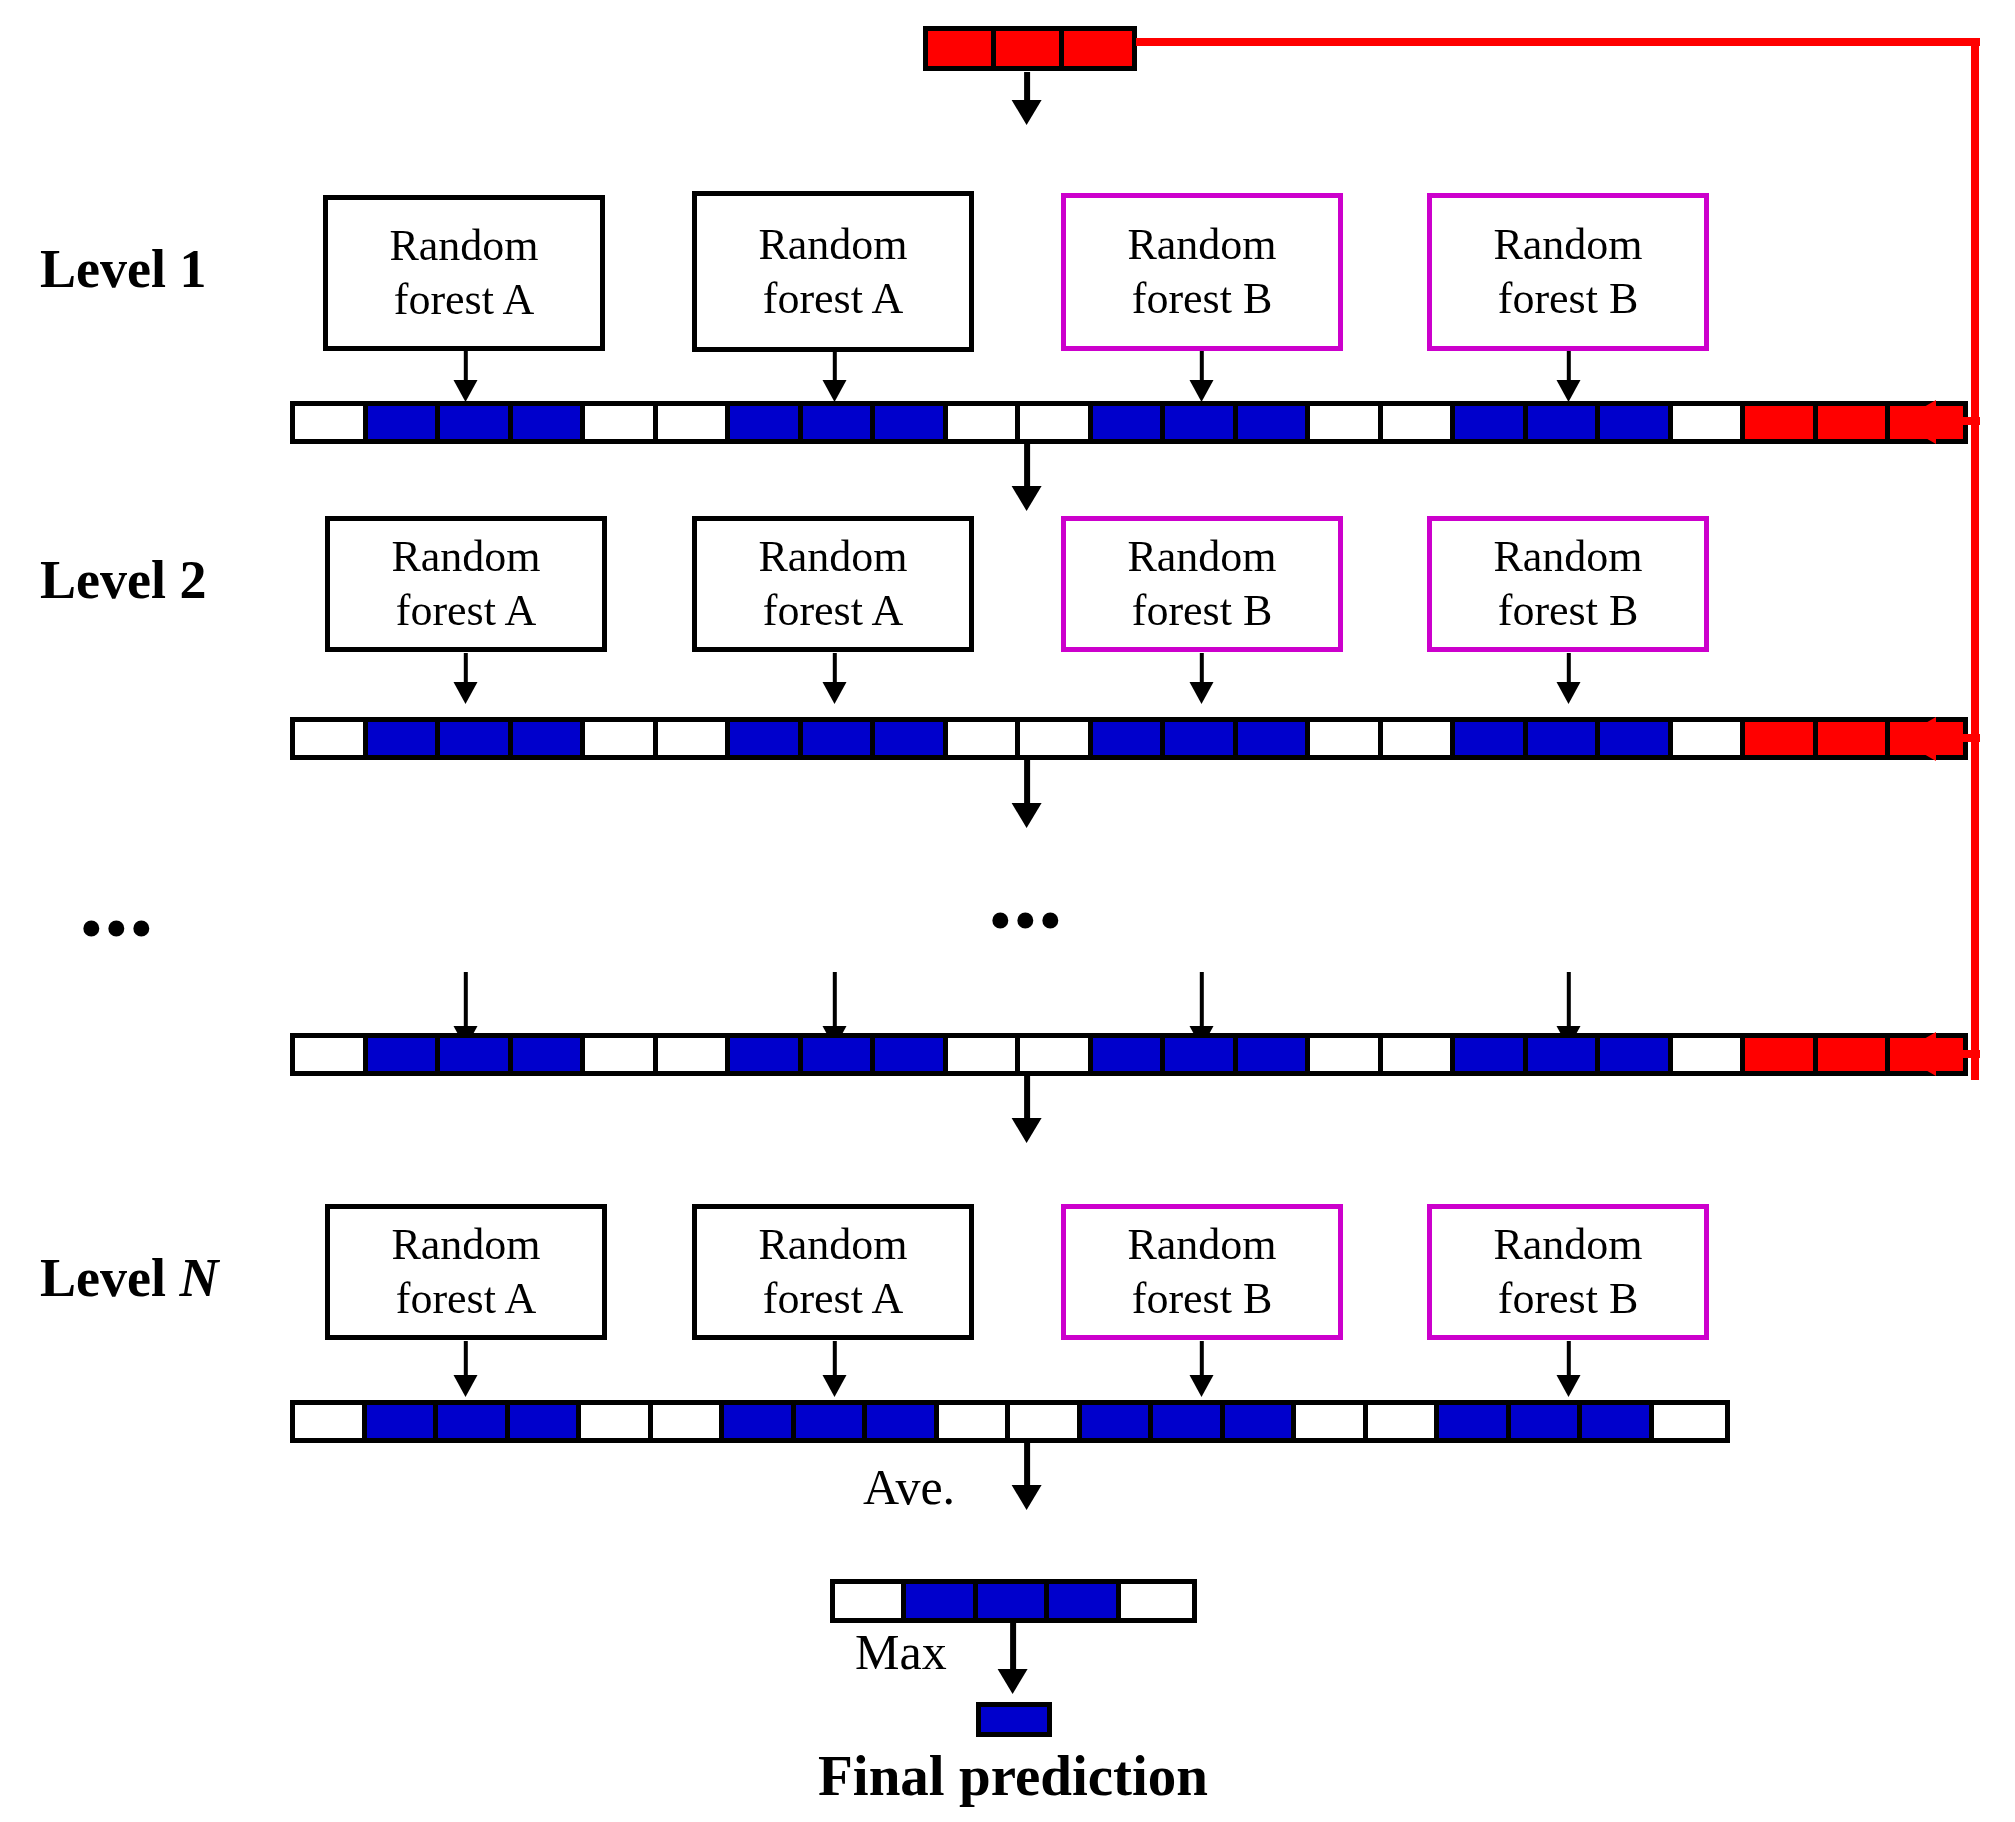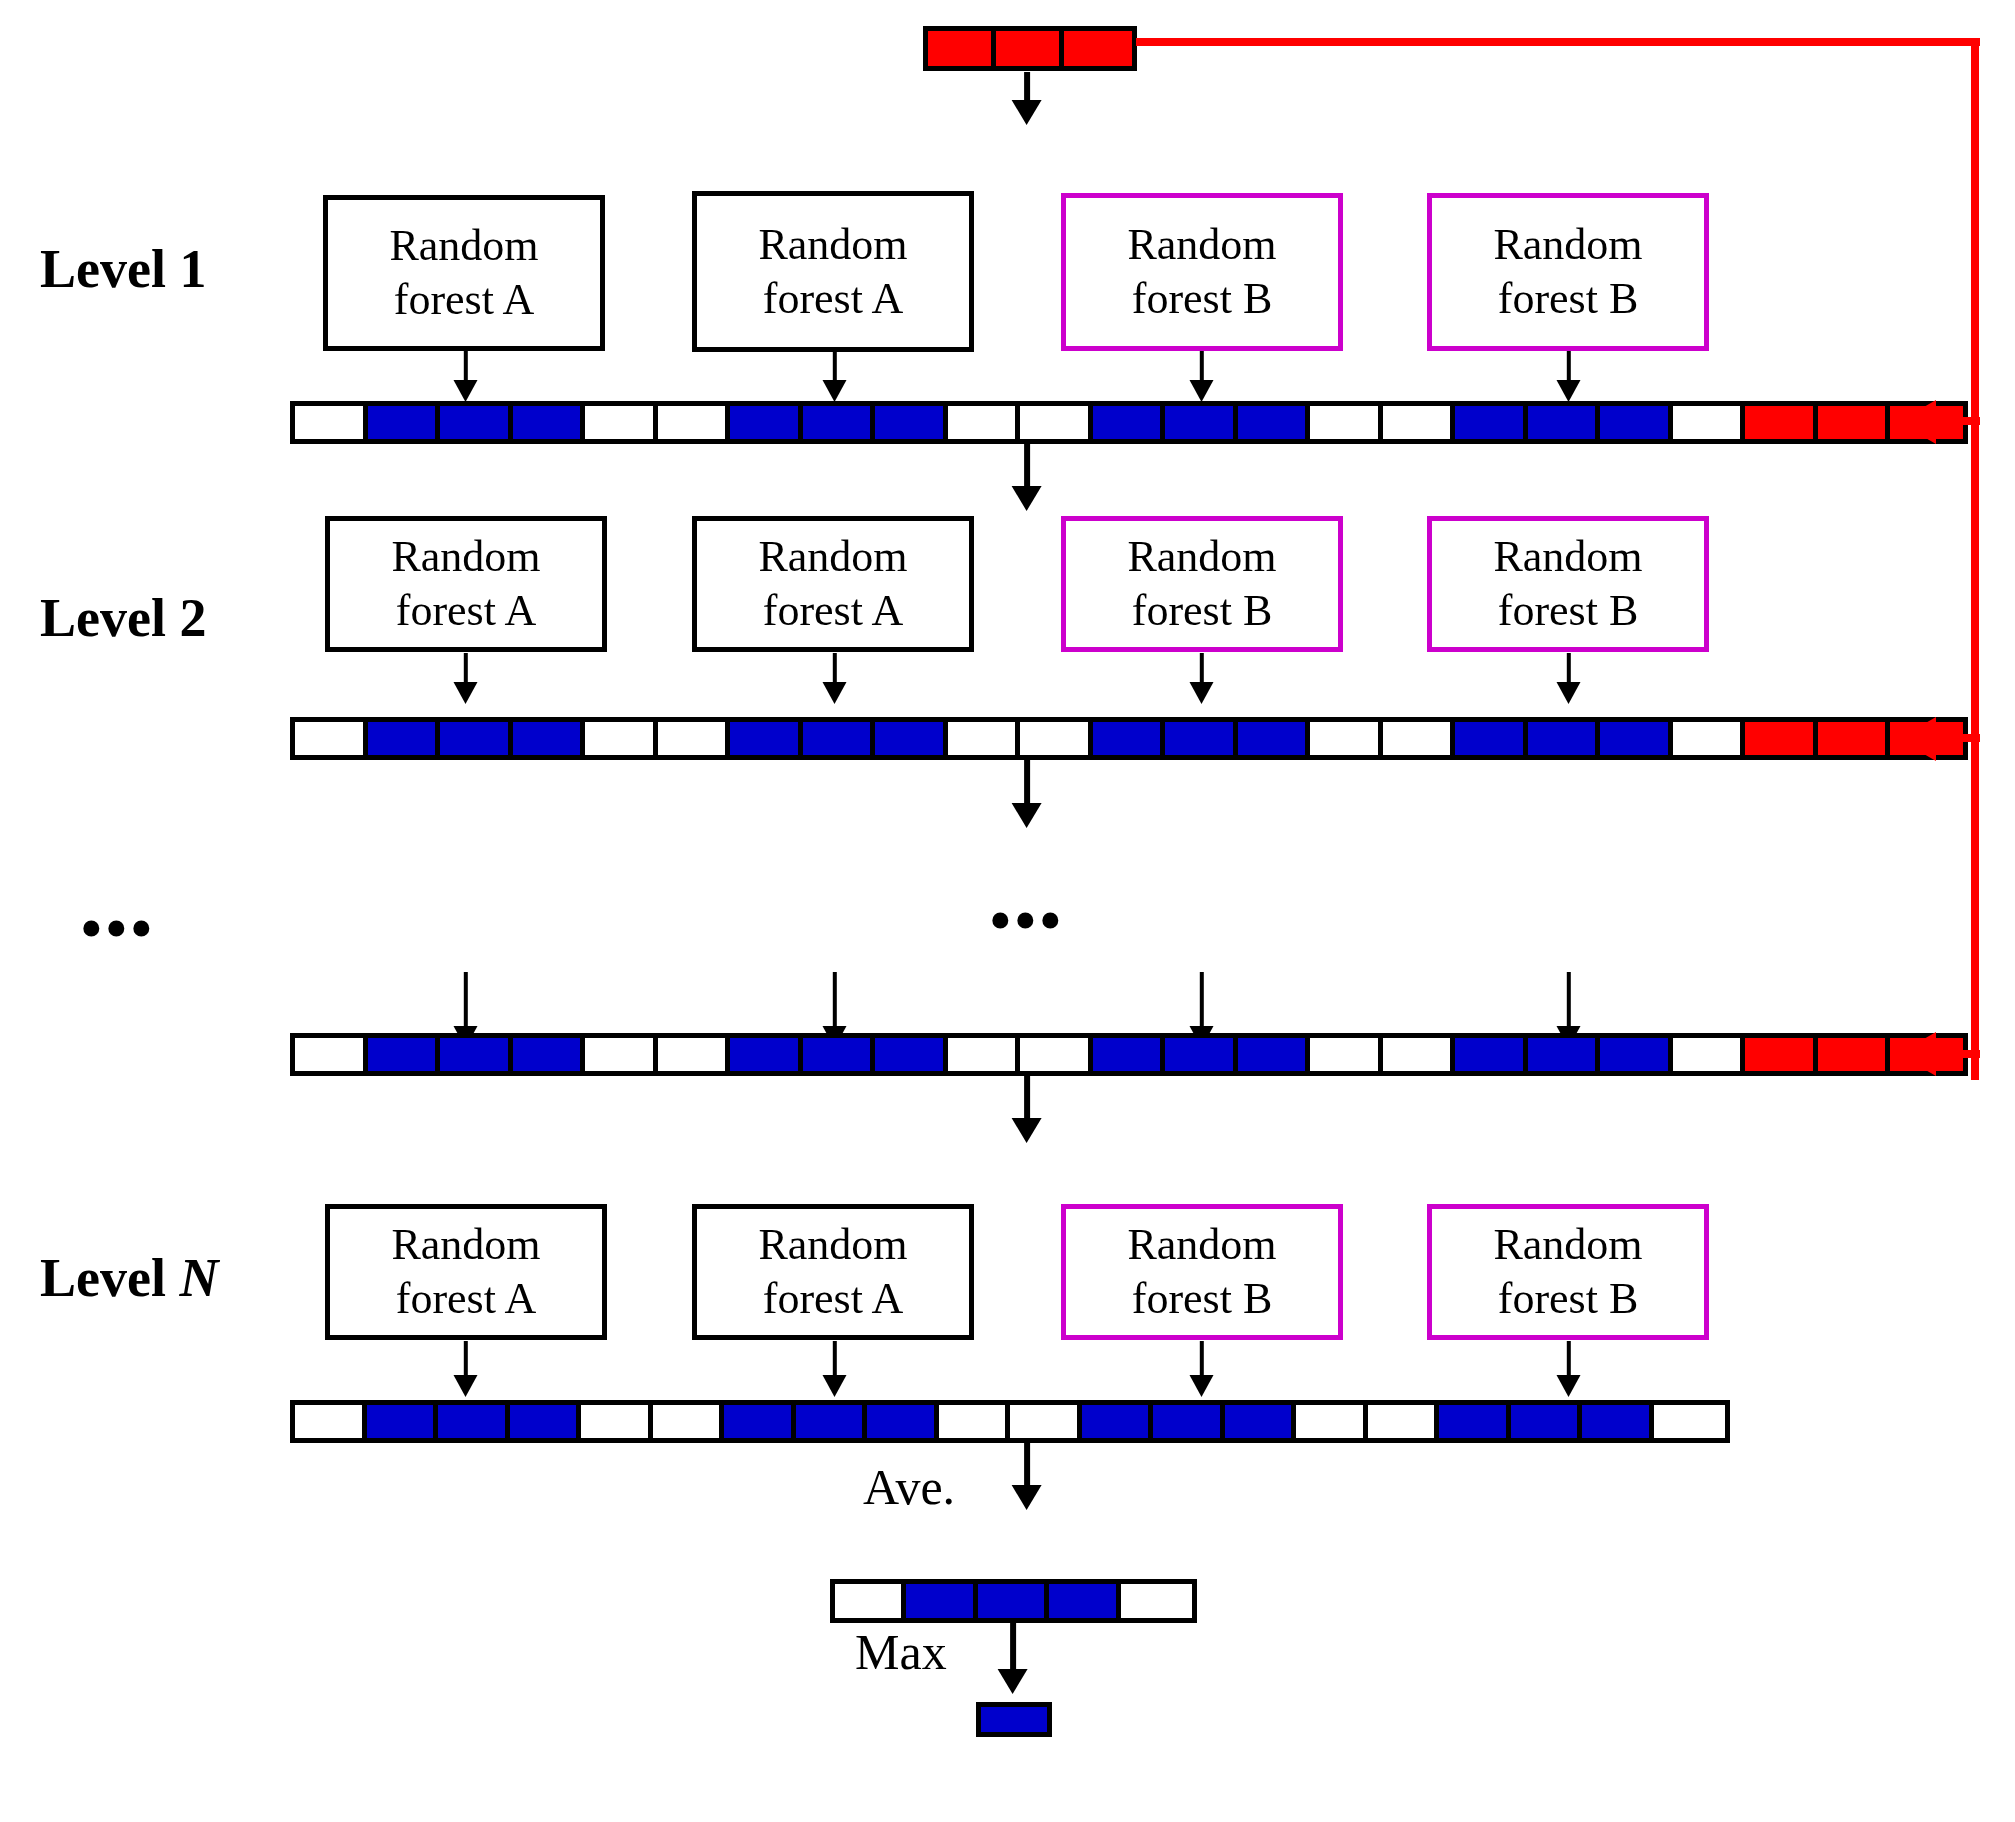--- a/index.html
+++ b/index.html
@@ -206,21 +206,21 @@
       <div class="cell c-red" style="width: 4.34783%;"></div>
       <div class="cell c-red" style="width: 4.34783%;"></div>
       <div class="cell c-red" style="width: 4.34783%;"></div>
     </div>
 
   <div class="arrow-down" style="left:1027px; top:443px; height:73px;">
     <div class="shaft" style="height:45px;"></div>
     <div class="head" style="top:43px;"></div>
   </div>
 
-  <div class="level-label" style="left:40px; top:591px;"><span>Level</span>&nbsp;<span>2</span></div>
+  <div class="level-label" style="left:40px; top:553px;"><span>Level</span>&nbsp;<span>2</span></div>
 
   <div class="forest-box type-a" style="left:325px; top:516px; width:282px; height:136px;">
     <span class="ln">Random</span>
     <span class="ln">forest A</span>
   </div>
   <div class="forest-box type-a" style="left:692px; top:516px; width:282px; height:136px;">
     <span class="ln">Random</span>
     <span class="ln">forest A</span>
   </div>
   <div class="forest-box type-b" style="left:1061px; top:516px; width:282px; height:136px;">
@@ -407,20 +407,21 @@
   <div class="arrow-down" style="left:1013px; top:1623px; height:77px;">
     <div class="shaft" style="height:50px;"></div>
     <div class="head" style="top:46px;"></div>
   </div>
   <div class="op-label" style="left:855px; top:1627px;">Max</div>
 
   <div class="vec" id="vec-final" style="left:976px; top:1702px; width:76px; height:35px;">
       <div class="cell c-blue" style="width: 100%;"></div>
     </div>
 
+  <div class="hdr-text" style="left:818px; top:1747px; font-size:57px;">Final prediction</div>
 
   <div class="red-seg" style="left:1136px; top:38px; width:844px; height:8px;"></div>
   <div class="red-seg" style="left:1971px; top:38px; width:8px; height:1042px;"></div>
 
   <div class="red-seg" style="left:1937px; top:417px; width:43px; height:8px;"></div>
   <div class="red-arrow-left" style="left:1898px; top:400px;"></div>
 
   <div class="red-seg" style="left:1937px; top:734px; width:43px; height:8px;"></div>
   <div class="red-arrow-left" style="left:1898px; top:717px;"></div>
 

